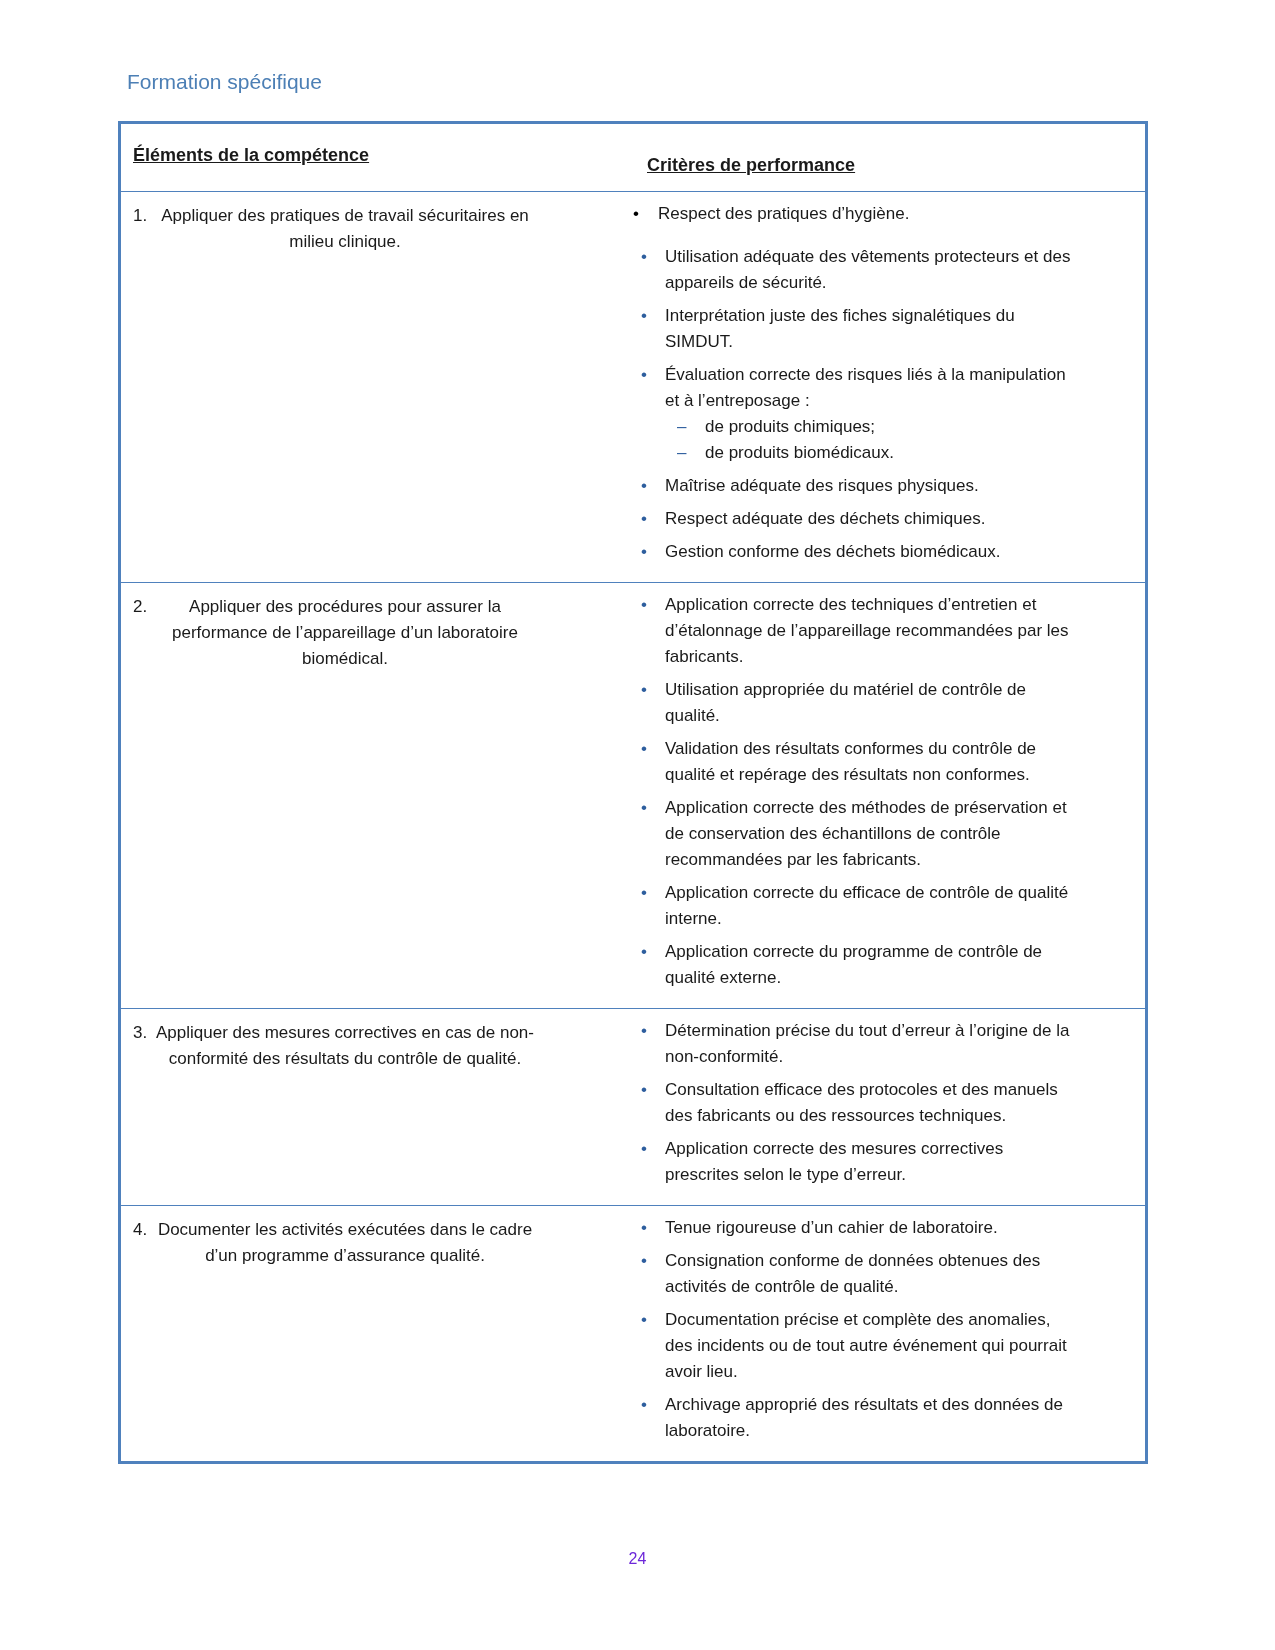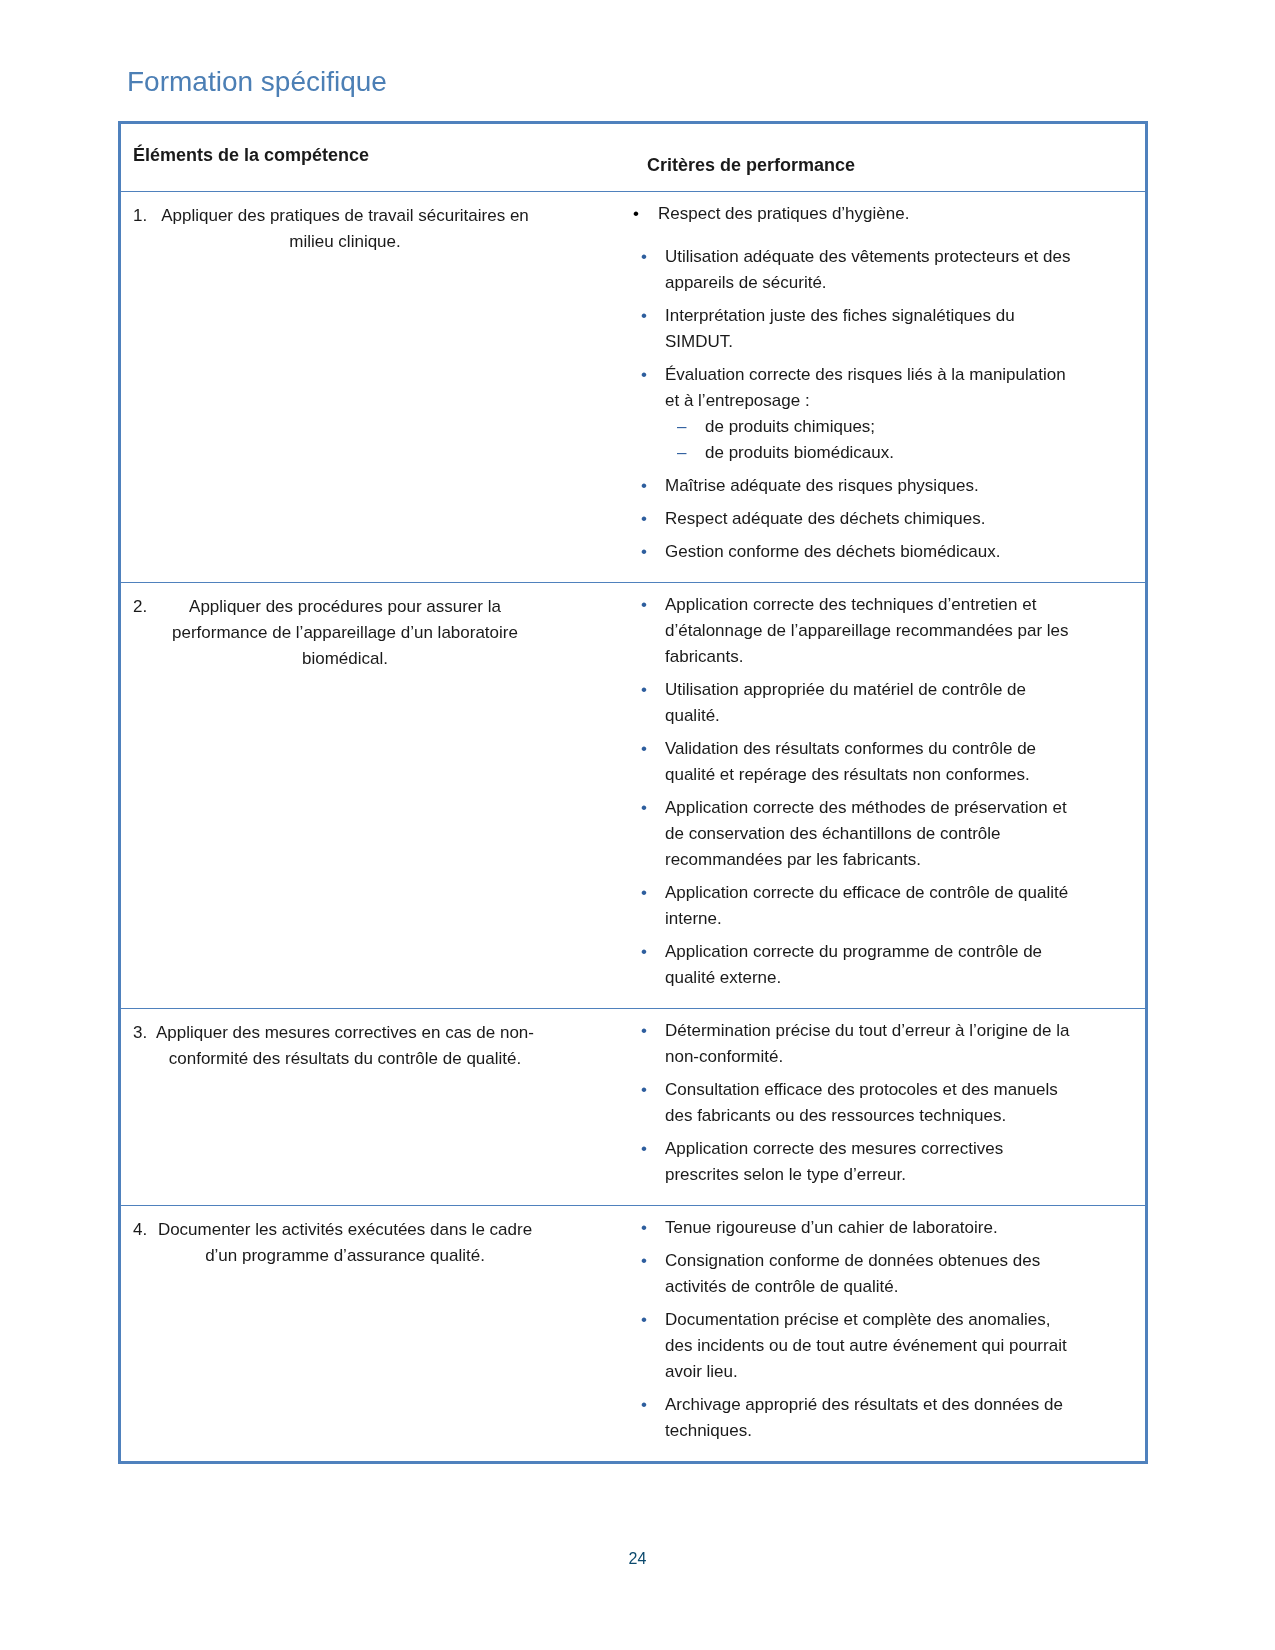--- a/index.html
+++ b/index.html
@@ -14,21 +14,21 @@
     position:relative;
     width:1275px;height:1650px;
     background:#ffffff;
     font-family:"Liberation Sans",sans-serif;
     color:var(--text);
     overflow:hidden;
   }
   .doc-heading{
     position:absolute;
     left:127px;top:68px;
-    font-size:28px;line-height:28px;
+    font-size:21px;line-height:28px;
     color:var(--heading);
     font-weight:400;
   }
   .comp-table{
     position:absolute;
     left:118px;top:121px;
     width:1030px;
     border:3px solid var(--accent);
     background:#fff;
   }
@@ -37,20 +37,21 @@
     grid-template-columns:502px 1fr;
     border-bottom:1px solid var(--accent);
     min-height:44px;
     align-items:center;
   }
   .th{
     font-weight:700;
     font-size:18px;
     line-height:24px;
     padding:9px 8px 14px 12px;
+    text-decoration:underline;
   }
   .th.crit{padding-left:24px;margin-top:20px;}
   .trow{
     display:grid;
     grid-template-columns:502px 1fr;
   }
   .trow + .trow{border-top:1px solid var(--accent);}
   .rows .trow:nth-child(1){min-height:352px;}
   .rows .trow:nth-child(2){min-height:375px;}
   .rows .trow:nth-child(3){min-height:194px;}
@@ -94,21 +95,21 @@
     position:absolute;
     left:54px;top:0;
     color:var(--bullet);
   }
   .page-footer{
     position:absolute;
     left:0;top:1548px;
     width:100%;
     text-align:center;
     font-size:16px;line-height:22px;
-    color:#0c4a6e;
+    color:#6d28d9;
   }
 </style>
 </head>
 <body>
 
 <div class="page">
 
   <div class="doc-heading">Formation spécifique</div>
 
   <div class="comp-table">
@@ -162,21 +163,21 @@
 
   <div class="trow">
     <div class="elem-cell">
       <span class="elem-num">4.</span>
       <span class="elem-text">Documenter les activités exécutées dans le cadre d’un programme d’assurance qualité.</span>
     </div>
     <div class="crit-cell">
             <div class="crit-item"><span class="bullet">•</span><span>Tenue rigoureuse d’un cahier de laboratoire.</span></div>
             <div class="crit-item"><span class="bullet">•</span><span>Consignation conforme de données obtenues des activités de contrôle de qualité.</span></div>
             <div class="crit-item"><span class="bullet">•</span><span>Documentation précise et complète des anomalies, des incidents ou de tout autre événement qui pourrait avoir lieu.</span></div>
-            <div class="crit-item"><span class="bullet">•</span><span>Archivage approprié des résultats et des données de techniques.</span></div>
+            <div class="crit-item"><span class="bullet">•</span><span>Archivage approprié des résultats et des données de laboratoire.</span></div>
           </div>
   </div>
 </div>
   </div>
 
   <div class="page-footer">24</div>
 
 </div>
 
 </body></html>

